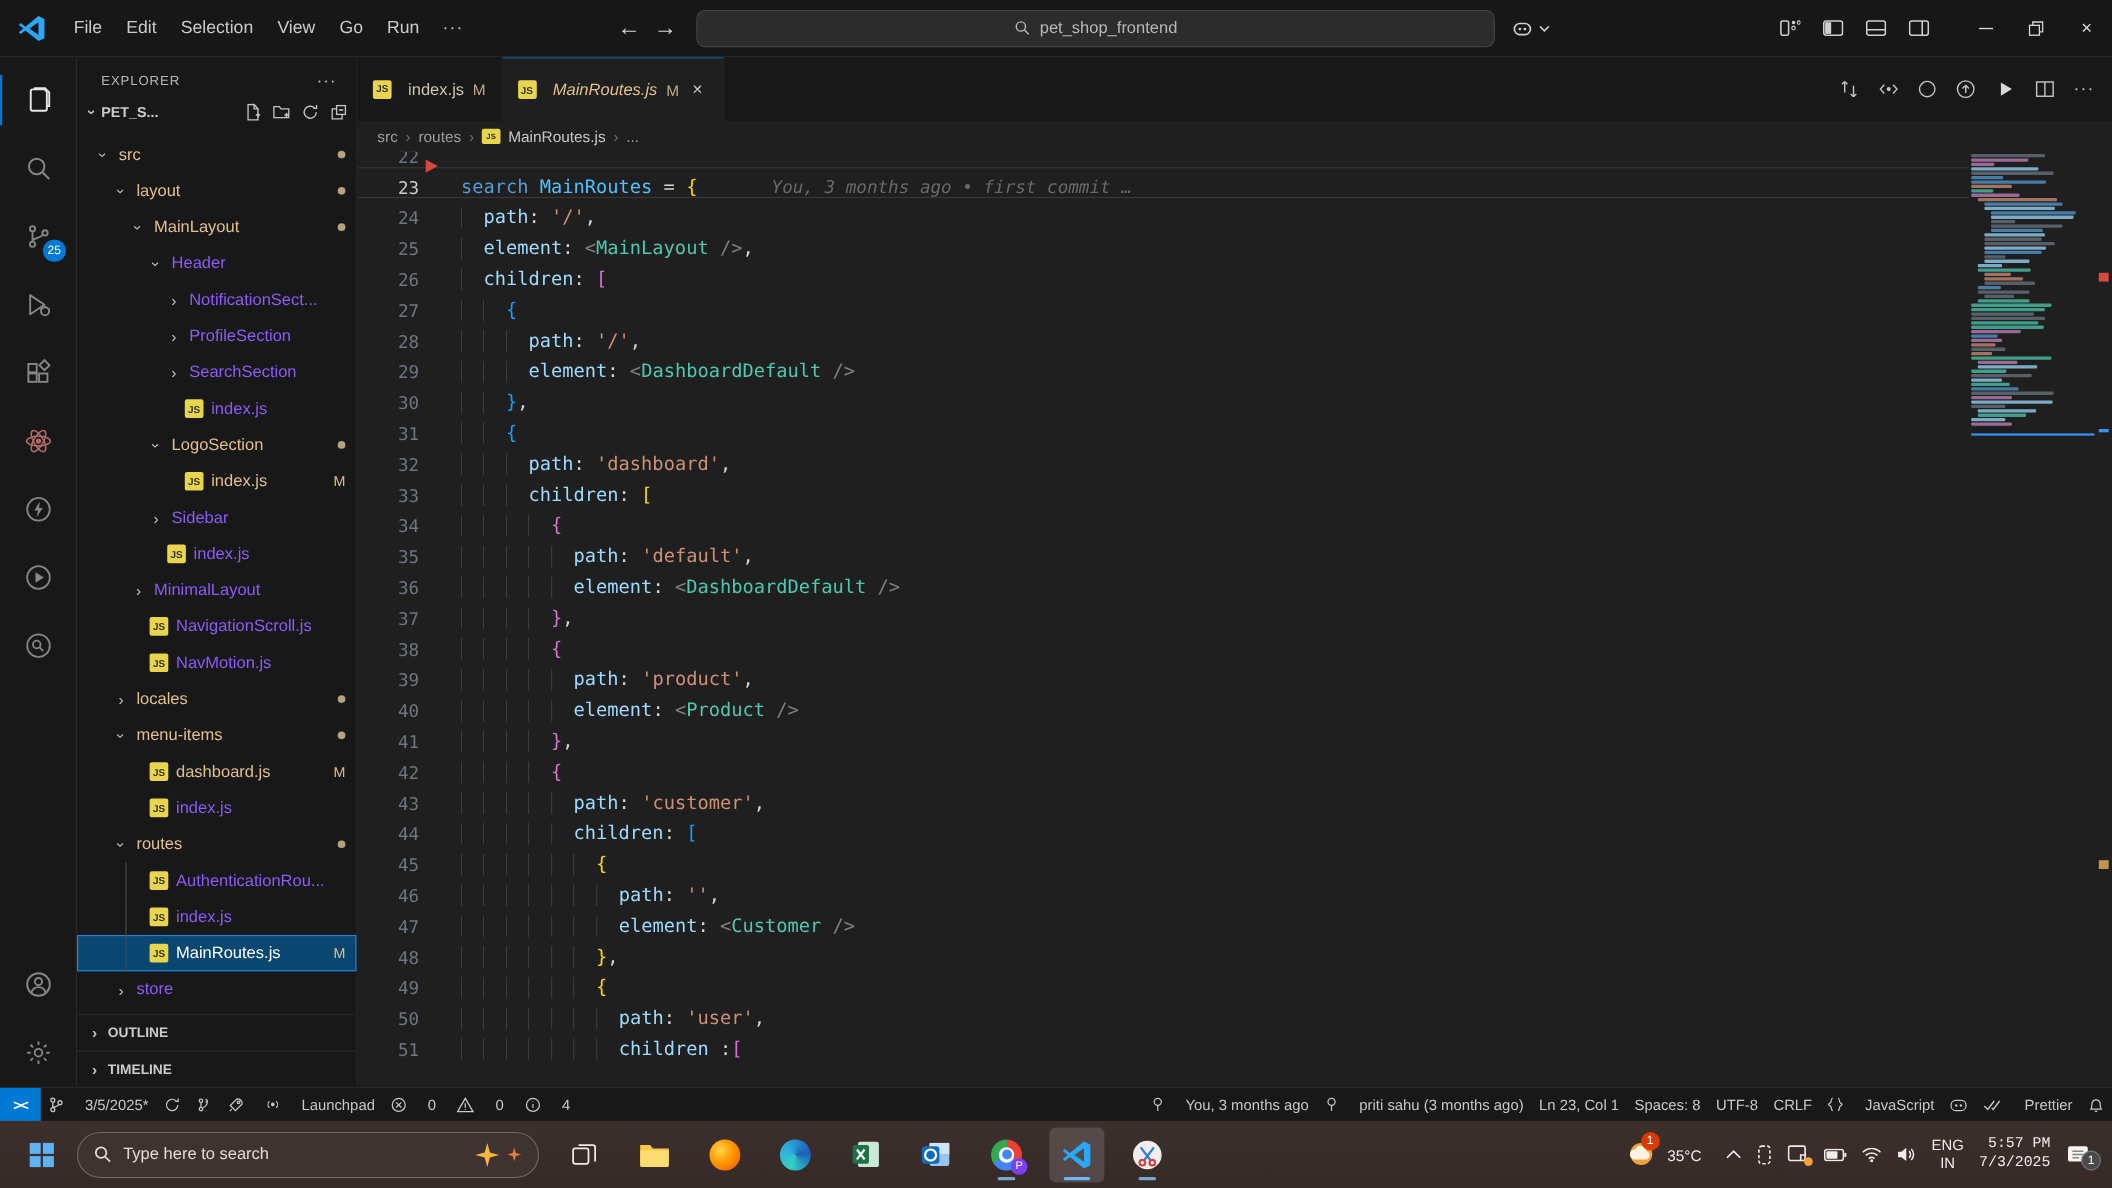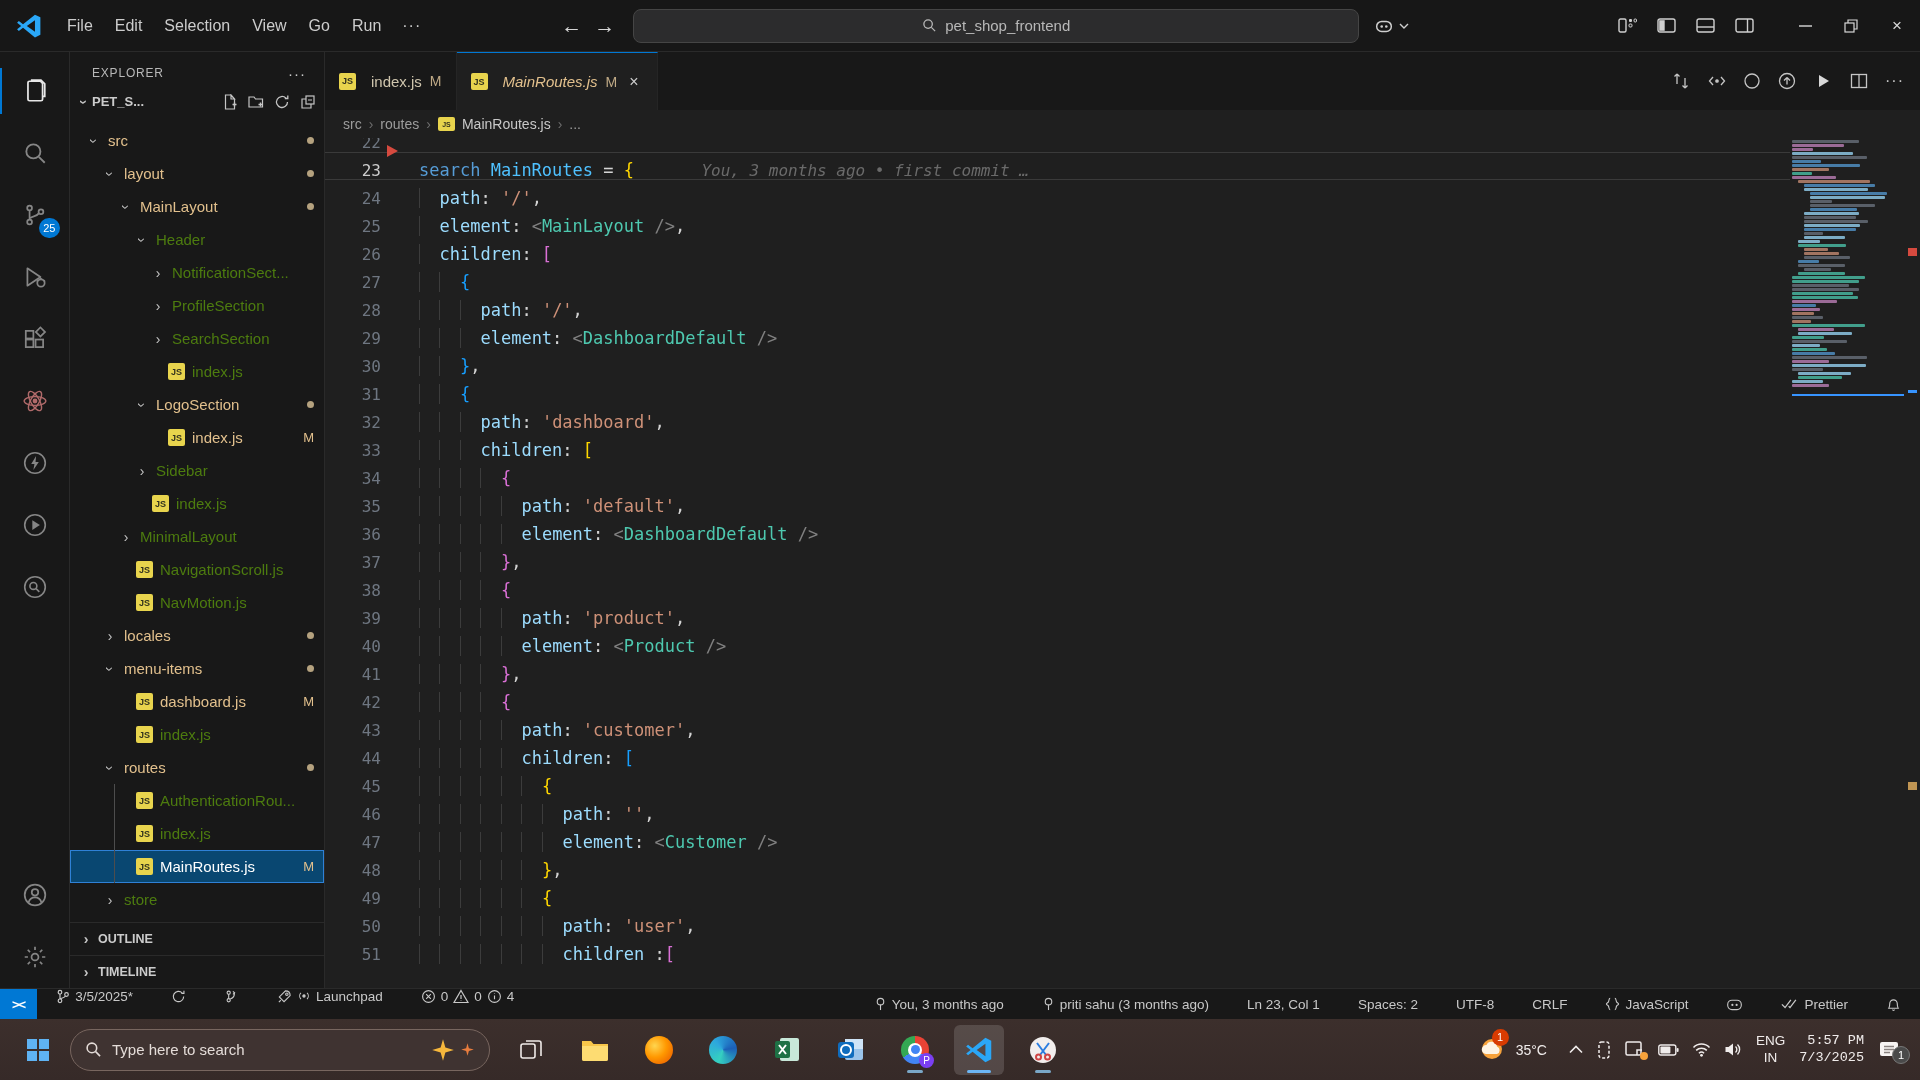--- a/index.html
+++ b/index.html
@@ -35,21 +35,21 @@
   .side-more { margin-left:auto; color:#cccccc; letter-spacing:1px; padding:2px 6px; border-radius:4px; }
   .side-root { height:30px; display:flex; align-items:flex-start; padding:0 8px 0 6px; font-weight:700; font-size:13px; color:#cccccc; }
   .root-actions { margin-left:auto; display:flex; gap:10px; color:#c5c5c5; }
   .tree { flex:0 0 auto; }
   .trow { height:33px; display:flex; align-items:center; position:relative; padding-right:10px; cursor:default; }
   .trow.sel { background:#094771; outline:1px solid #2f81d6; outline-offset:-1px; }
   .tchev { width:16px; font-size:14px; color:#c5c5c5; display:inline-block; text-align:center; flex:0 0 16px; }
   .tchev.open { transform:rotate(90deg); }
   .jsicon { width:17px; height:17px; background:#e8d44d; color:#32321e; border-radius:2px; font-size:9px; font-weight:700;
     display:flex; align-items:center; justify-content:center; margin-right:7px; flex:0 0 17px; font-family:"Liberation Sans",sans-serif;}
-  .tlabel { white-space:nowrap; overflow:hidden; text-overflow:ellipsis; color:#4d7c0f; }
+  .tlabel { white-space:nowrap; overflow:hidden; text-overflow:ellipsis; color:#8b5cf6; }
   .tlabel.mod { color:#e2c08d; }
   .trow.sel .tlabel { color:#ffffff; }
   .tmeta { margin-left:auto; color:#e2c08d; font-size:13px; padding-left:8px; }
   .tdot { width:7px; height:7px; border-radius:50%; background:#b5a27f; margin-left:auto; }
   .tguide { position:absolute; left:44px; top:0; bottom:0; width:1px; background:#4d4d4d; }
   .side-section { height:33px; display:flex; align-items:center; border-top:1px solid #2a2a2a;
     font-weight:700; font-size:12.5px; color:#cccccc; padding-left:8px; gap:4px; }
 
   .editor { flex:1; display:flex; flex-direction:column; background:#1f1f1f; min-width:0; }
   .tabbar { height:58px; background:#181818; display:flex; align-items:stretch; }
@@ -83,21 +83,21 @@
   .minimap { position:absolute; right:16px; top:2px; width:112px; height:256px; }
   .mmbar { height:3px; margin-bottom:1px; border-radius:1px; }
   .mmline { position:absolute; right:0; left:0; top:254px; height:2px; background:#3794ff; }
   .ruler { position:absolute; right:0; top:0; bottom:0; width:15px; }
   .rmark { position:absolute; right:3px; width:9px; height:8px; }
 
   .statusbar { position:absolute; left:0; top:988px; width:1920px; height:31px; background:#181818;
     border-top:1px solid #2a2a2a; display:flex; align-items:center; font-size:13.5px; color:#c8c8c8; z-index:50;}
   .remote { height:31px; background:#0078d4; color:#fff; display:flex; align-items:center; padding:0 12px;
     font-weight:700; font-size:13px; letter-spacing:-1px; }
-  .sb-item { display:flex; gap:5px; padding:0 19px; height:100%; }
+  .sb-item { display:flex; align-items:center; gap:19px; padding:0 7px; height:100%; }
   .sb-right { margin-left:auto; display:flex; align-items:center; }
   .sbicon { display:inline-flex; }
 
   .taskbar { position:absolute; left:0; top:1019px; width:1920px; height:61px;
     background:linear-gradient(180deg,#3c2f2c,#362a28); display:flex; align-items:center; z-index:60; }
   .tb-start { width:48px; height:48px; margin-left:14px; display:flex; align-items:center; justify-content:center; border-radius:6px; }
   .tb-search { width:420px; height:42px; margin-left:8px; background:#3f3331; border:1px solid #78665f;
     border-radius:21px; display:flex; align-items:center; gap:10px; padding:0 14px; color:#e4dcd8; font-size:15px; }
   .tb-sparkles { margin-left:auto; display:flex; gap:4px; align-items:center; }
   .tb-apps { display:flex; align-items:center; gap:14px; margin-left:16px; }
@@ -667,21 +667,21 @@
       <svg width="13" height="14" viewBox="0 0 14 15" fill="none" stroke="#c8c8c8" stroke-width="1.2">
           <circle cx="7" cy="5" r="3.5"></circle>
           <path d="M7 8.5 V14"></path>
         </svg>
       <span>priti sahu (3 months ago)</span>
     </div>
     <div class="sb-item">
         <span>Ln 23, Col 1</span>
       </div>
     <div class="sb-item">
-        <span>Spaces: 2</span>
+        <span>Spaces: 8</span>
       </div>
     <div class="sb-item">
         <span>UTF-8</span>
       </div>
     <div class="sb-item">
         <span>CRLF</span>
       </div>
     <div class="sb-item">
       <svg width="15" height="14" viewBox="0 0 16 15" fill="none" stroke="#c8c8c8" stroke-width="1.2">
           <path d="M5.5 1.5 C3.8 1.5 4.5 4 3.5 5.5 C2.8 6.6 1.5 6.5 1.5 7.5 C1.5 8.5 2.8 8.4 3.5 9.5 C4.5 11 3.8 13.5 5.5 13.5 M10.5 1.5 C12.2 1.5 11.5 4 12.5 5.5 C13.2 6.6 14.5 6.5 14.5 7.5 C14.5 8.5 13.2 8.4 12.5 9.5 C11.5 11 12.2 13.5 10.5 13.5"></path>

